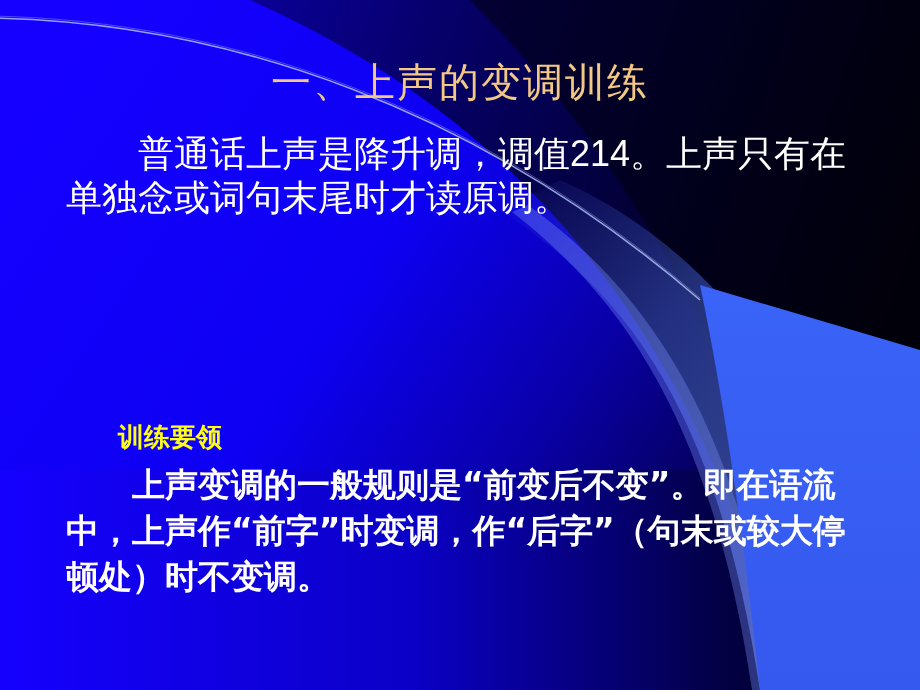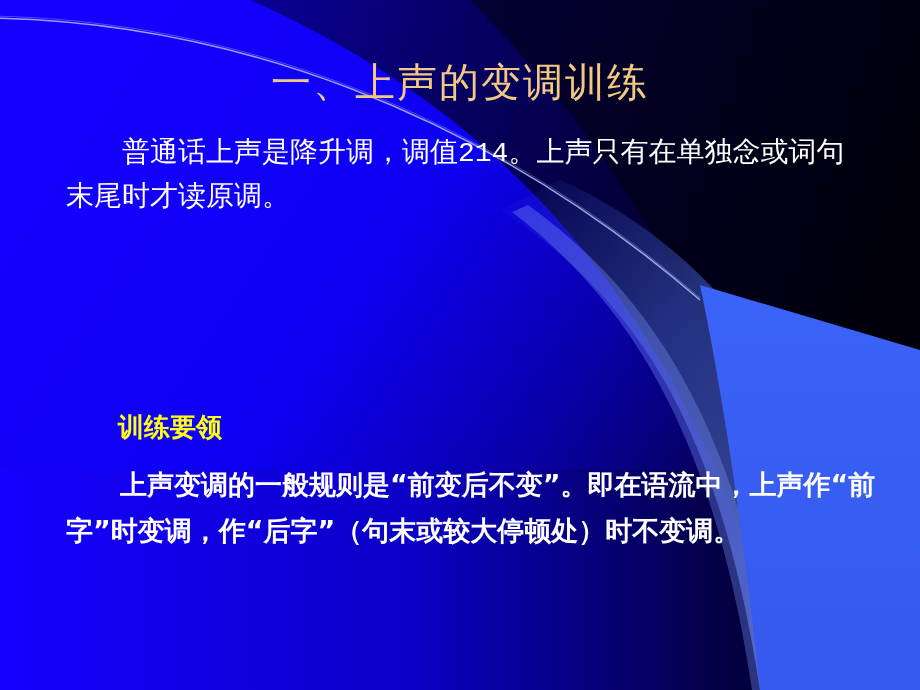--- a/index.html
+++ b/index.html
@@ -43,48 +43,48 @@
     font-family: "DejaVu Serif", serif;
     white-space: nowrap;
   }
   .body-block {
     position: absolute;
     left: 66px;
     width: 800px;
   }
   .para {
     color: #FFFFFF;
-    font-size: 28px;
+    font-size: 36px;
     line-height: 44px;
-    font-family: Liberation Mono, monospace;
+    font-family: Liberation Sans, sans-serif;
     text-indent: 2em;
     letter-spacing: 0px;
     margin: 0;
   }
   .para.p1 { position: absolute; top: 0px;   width: 800px; }
   .para.p2 { position: absolute; top: 108px; width: 800px; }
 
   .subhead {
     position: absolute;
-    top: 278px;
+    top: 288px;
     left: 0;
     color: #FFFF16;
     font-size: 26px;
     line-height: 34px;
     font-weight: bold;
     text-indent: 2em;
     font-family: "DejaVu Sans", sans-serif;
     margin: 0;
   }
   .para.bold-block {
     position: absolute;
     top: 330px;
     width: 810px;
     color: #FFFFFF;
-    font-size: 27px;
+    font-size: 33px;
     line-height: 46px;
     font-weight: bold;
     font-family: "DejaVu Sans", sans-serif;
     text-indent: 2em;
     letter-spacing: 0px;
   }
 </style>
 </head>
 <body>
 

